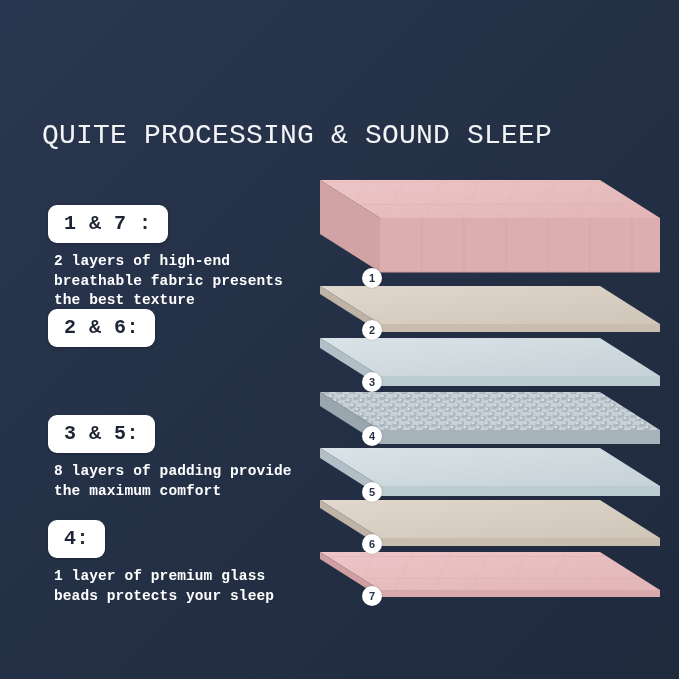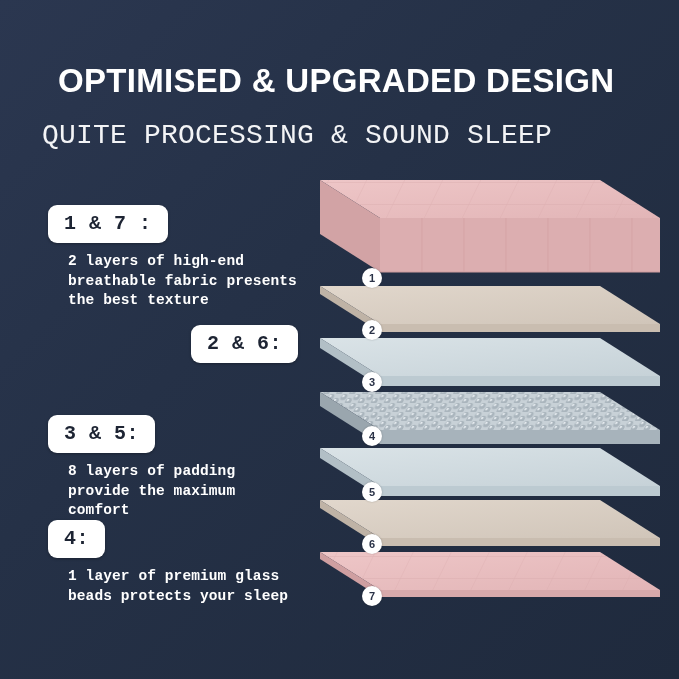--- a/index.html
+++ b/index.html
@@ -56,21 +56,21 @@
     color: #1d2433;
     font-size: 20px;
     font-weight: bold;
     border-radius: 9px;
     padding: 7px 16px 8px 16px;
     box-shadow: 0 1px 3px rgba(0,0,0,0.3);
     letter-spacing: 0.5px;
   }
   .ann-text {
     margin-top: 9px;
-    margin-left: 20px;
+    margin-left: 6px;
     color: #ffffff;
     font-size: 14.5px;
     font-weight: bold;
     line-height: 1.35;
     letter-spacing: 0.1px;
   }
 
   
   .stack {
     position: absolute;
@@ -93,29 +93,28 @@
     align-items: center;
     justify-content: center;
     box-shadow: 0 0 2px rgba(0,0,0,0.25);
   }
 </style>
 </head>
 <body>
 
 <div id="root">
 
-  <div class="title">OPTIMISED &amp; UPGRADED DESIGN</div>
   <div class="subtitle">QUITE PROCESSING &amp; SOUND SLEEP</div>
 
   <div class="ann" style="top:205px;">
     <div class="ann-chip">1 &amp; 7 :</div>
     <div class="ann-text">2 layers of high-end breathable fabric presents the best texture</div>
   </div>
 
-  <div class="ann" style="top:325px;text-align:right;">
+  <div class="ann" style="top:309px;">
     <div class="ann-chip">2 &amp; 6:</div>
   </div>
 
   <div class="ann" style="top:415px;">
     <div class="ann-chip">3 &amp; 5:</div>
     <div class="ann-text">8 layers of padding provide the maximum comfort</div>
   </div>
 
   <div class="ann" style="top:520px;">
     <div class="ann-chip">4:</div>

